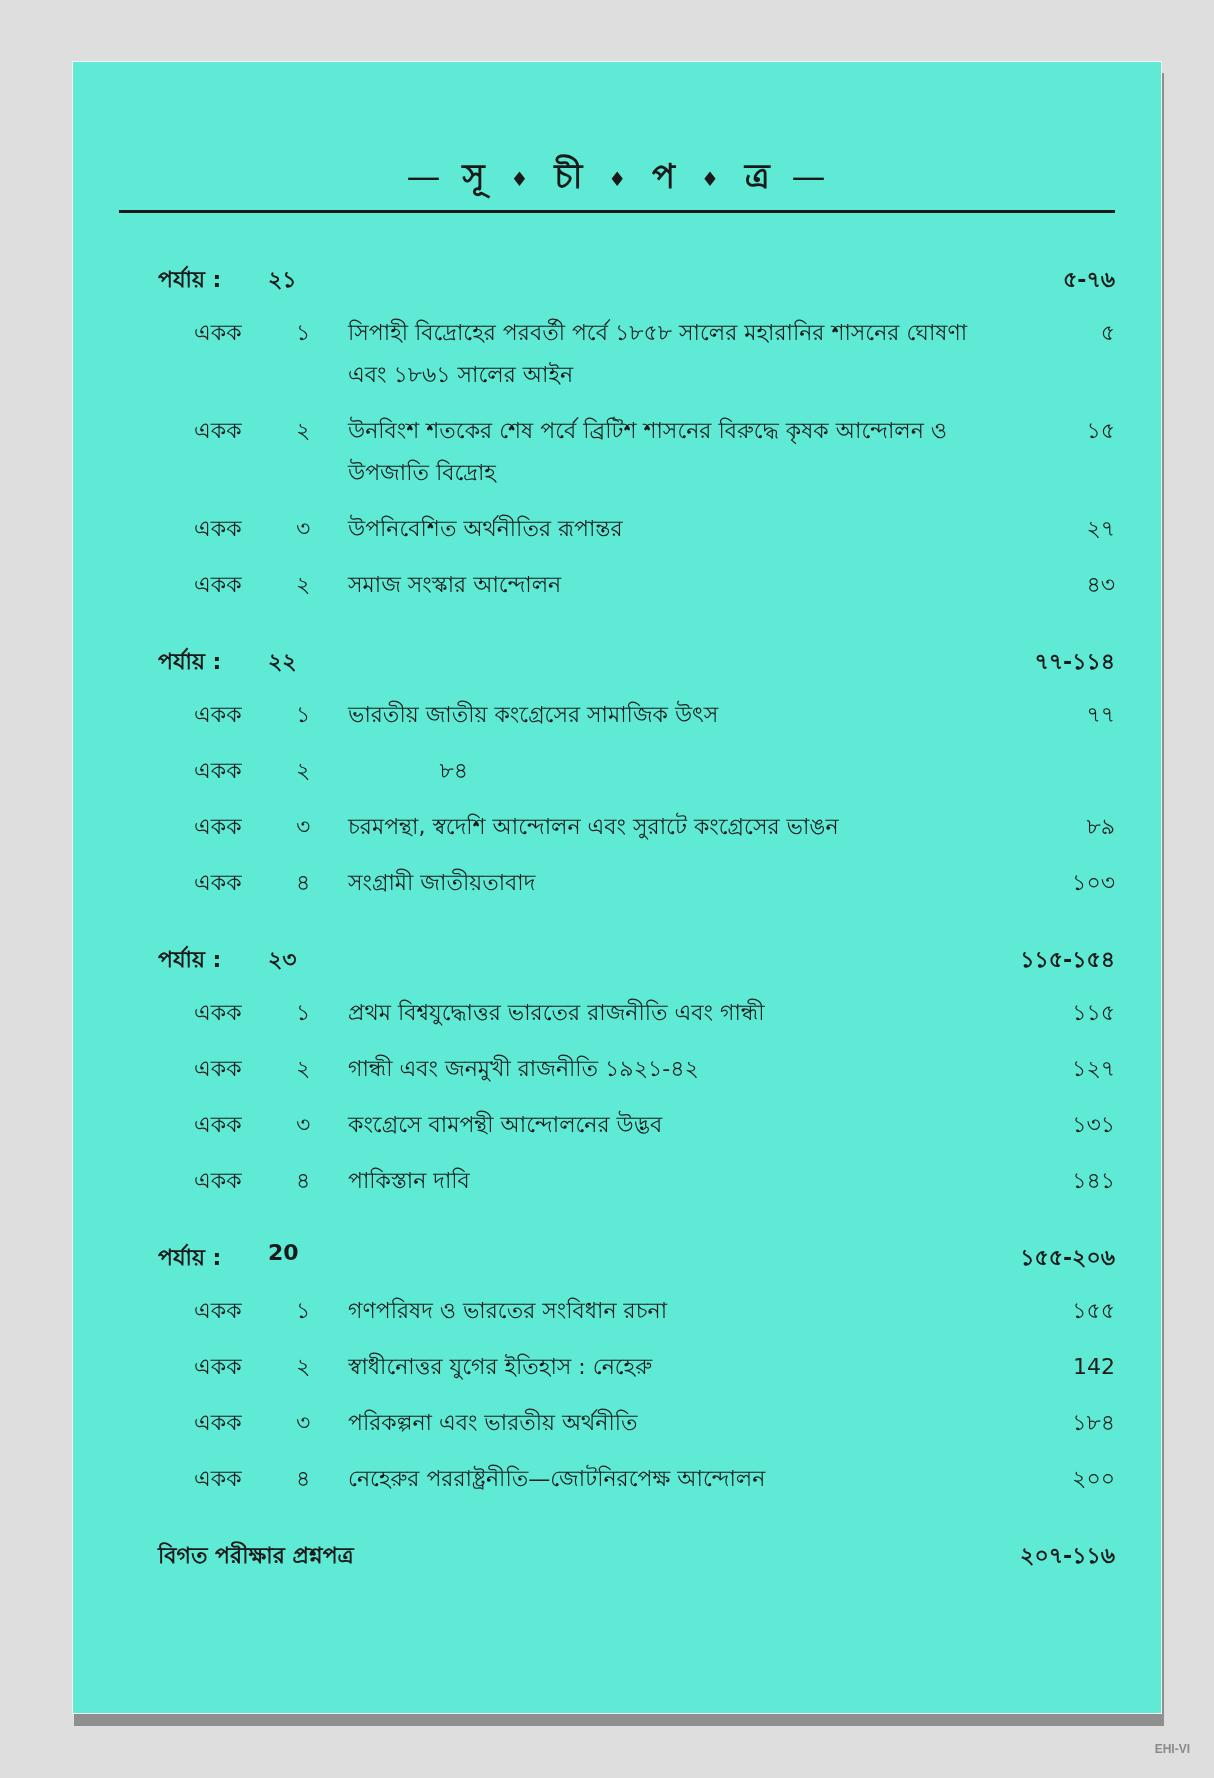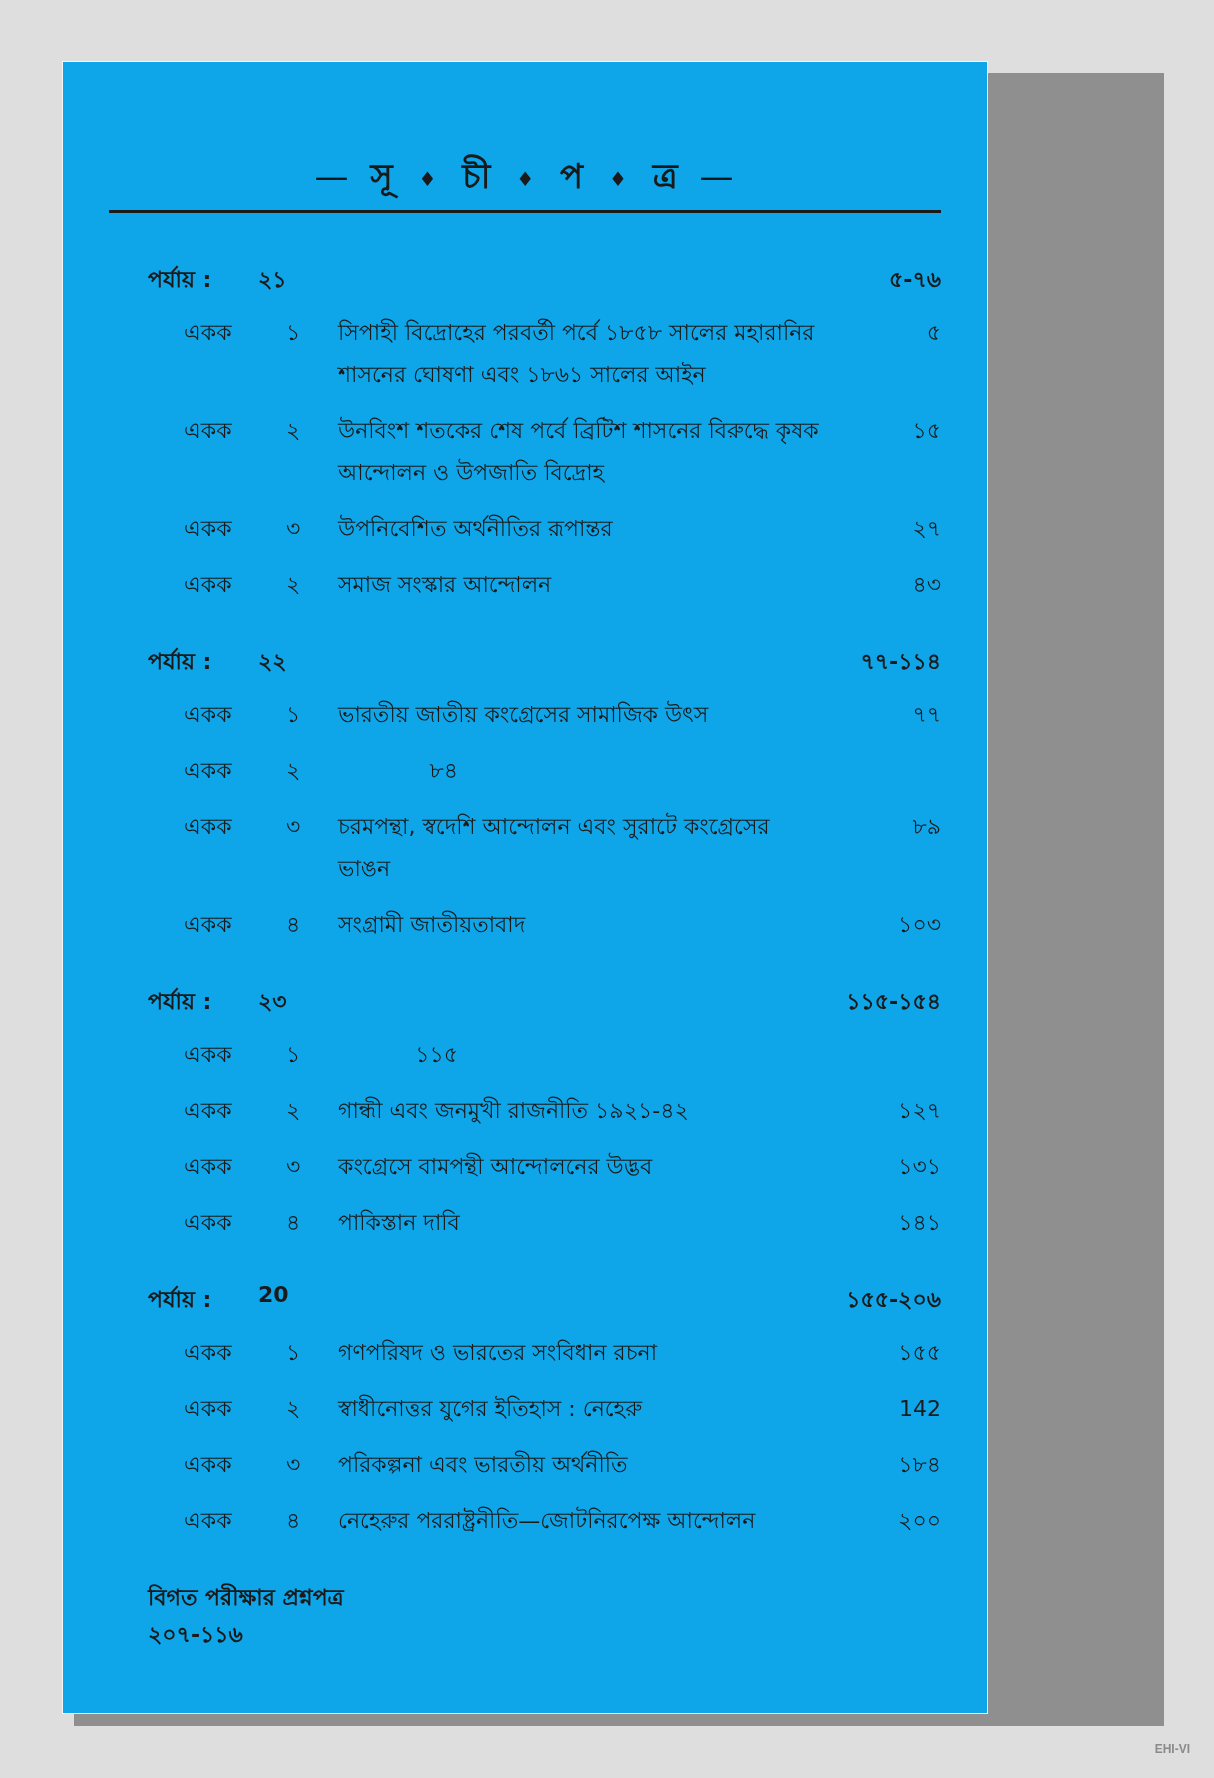--- a/index.html
+++ b/index.html
@@ -2,42 +2,42 @@
 <html><head>
 <meta charset="utf-8">
 <style>
   html, body { margin:0; padding:0; }
   body {
     width:1214px; height:1778px; background:#dedede; position:relative; overflow:hidden;
     font-family: "DejaVu Sans", "Liberation Sans", sans-serif; color:#1a1a1a;
   }
   .shadow { position:absolute; left:74px; top:73px; width:1090px; height:1653px; background:#8f8f8f; }
   .page {
-    position:absolute; left:62px; top:61px; width:926px; height:1653px;
-    background:#0ea5e9; border:1px solid #f4f4f4; box-sizing:border-box;
+    position:absolute; left:72px; top:61px; width:1090px; height:1653px;
+    background:#5eead4; border:1px solid #f4f4f4; box-sizing:border-box;
   }
   .title {
     position:absolute; left:0; right:0; top:88px; text-align:center;
     font-size:34px; font-weight:bold; letter-spacing:2px;
   }
   .title .dash { font-weight:normal; margin:0 6px; }
   .title .dia { font-size:20px; vertical-align:middle; margin:0 10px; }
   .rule { position:absolute; left:46px; right:46px; top:148px; height:3px; background:#1a1a1a; }
   .content { position:absolute; left:46px; right:46px; top:200px;margin-left:39px; }
   .section { margin-bottom:38px; }
   .sec-head { display:flex; justify-content:space-between; font-weight:bold; font-size:22px; height:36px; align-items:center; margin-bottom:14px; }
   .sec-head .left { display:flex; }
   .sec-head .lbl { width:110px; }
   .unit { display:flex; font-size:22px; margin-bottom:14px; }
   .unit .u-lbl { width:102px; padding-left:36px; }
   .unit .u-num { width:52px; }
   .unit .u-title { flex:1; line-height:42px; }
   .unit .u-page { width:120px; text-align:right; line-height:42px; }
   .unit .u-lbl, .unit .u-num { line-height:42px; }
-  .final { display:flex; justify-content:space-between; font-weight:bold; font-size:22px; margin-top:26px;flex-direction:column; }
+  .final { display:flex; justify-content:space-between; font-weight:bold; font-size:22px; margin-top:26px; }
   .footer { position:absolute; right:24px; top:1742px; font-family:"Liberation Sans", sans-serif; font-weight:bold; font-size:12px; color:#8a8a8a; }
 </style>
 </head>
 <body>
 
 <div class="shadow"></div>
 <div class="page">
   <div class="title">
     <span class="dash">—</span>
     <span>সূ</span>
@@ -121,20 +121,21 @@
       <div class="sec-head">
         <div class="left">
             <span class="lbl">পর্যায় :</span>
         <span>২৩</span>
           </div>
         <span>১১৫-১৫৪</span>
       </div>
         <div class="unit">
         <span class="u-lbl">একক</span>
         <span class="u-num">১</span>
+        <span class="u-title">প্রথম বিশ্বযুদ্ধোত্তর ভারতের রাজনীতি এবং গান্ধী</span>
         <span class="u-page">১১৫</span>
       </div>
         <div class="unit">
         <span class="u-lbl">একক</span>
         <span class="u-num">২</span>
         <span class="u-title">গান্ধী এবং জনমুখী রাজনীতি ১৯২১-৪২</span>
         <span class="u-page">১২৭</span>
       </div>
         <div class="unit">
         <span class="u-lbl">একক</span>

